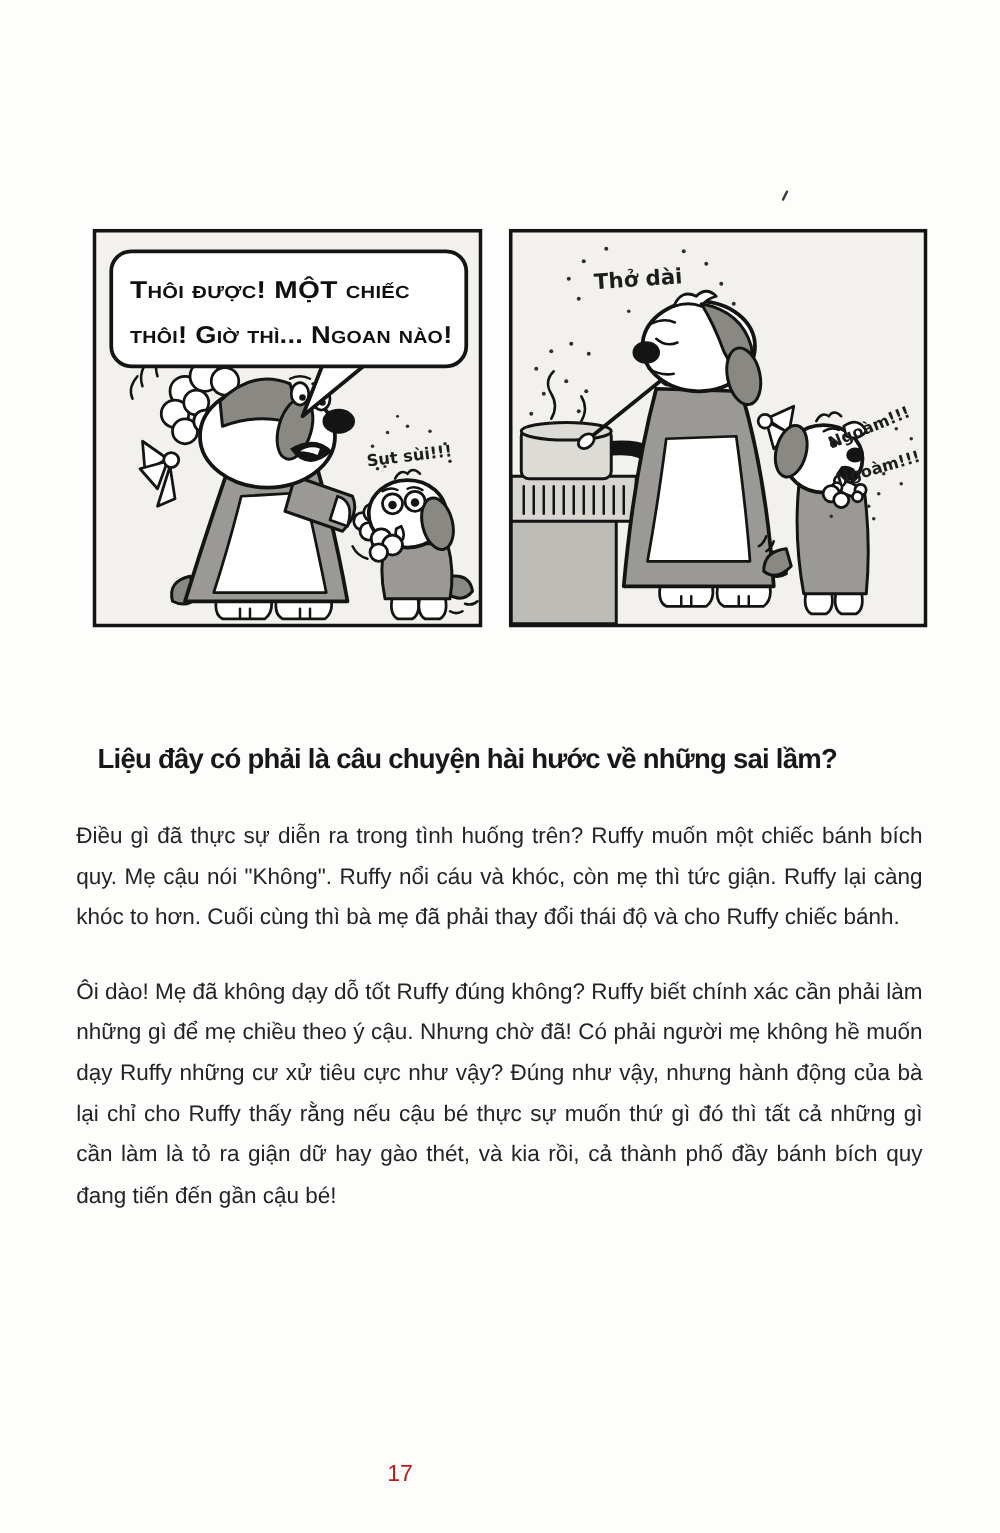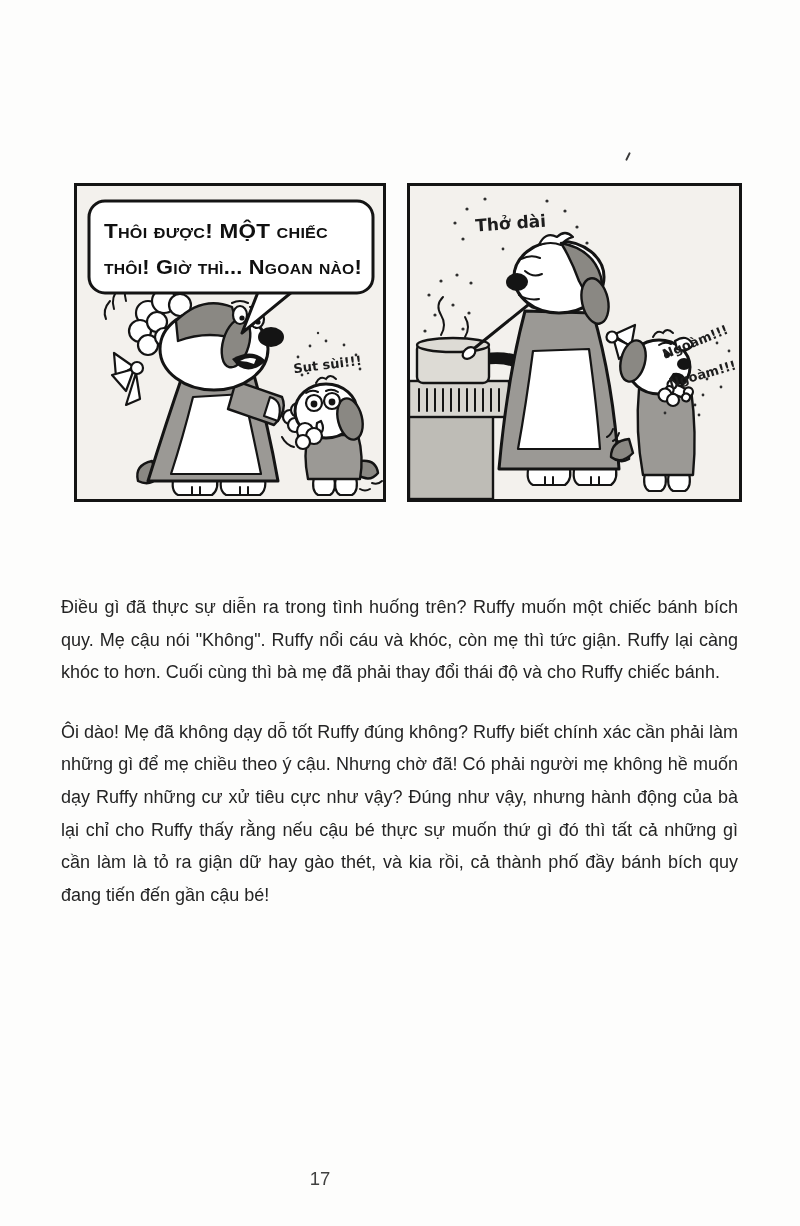--- a/index.html
+++ b/index.html
@@ -47,21 +47,21 @@
     font-size:22px;line-height:31px;font-weight:700;
     letter-spacing:-0.6px;white-space:nowrap;
     margin:0 0 30px 17px;color:#181818;
   }
   .article p{
     font-size:18px;line-height:32.6px;
     text-align:justify;margin:0 0 27px 0;color:#242424;
   }
   .page-number{
     position:absolute;top:1168px;left:0;width:640px;
-    text-align:center;font-size:18.5px;color:#404040;
+    text-align:center;font-size:18.5px;color:#b91c1c;
   }
   .scan-speck{
     position:absolute;left:627px;top:152px;width:2px;height:9px;
     background:#3a3a3a;transform:rotate(26deg);border-radius:1px;
   }
 </style>
 </head>
 <body>
 
 <div class="scan-speck"></div>
@@ -295,17 +295,18 @@
     <g class="dots">
       <circle cx="310" cy="160" r="1.4"></circle>
         <circle cx="322" cy="168" r="1.4"></circle>
       <circle cx="300" cy="196" r="1.4"></circle>
         <circle cx="314" cy="204" r="1.4"></circle>
     </g>
   </svg>
 </div>
 
 <div class="article">
+  <h1>Liệu đây có phải là câu chuyện hài hước về những sai lầm?</h1>
   <p>Điều gì đã thực sự diễn ra trong tình huống trên? Ruffy muốn một chiếc bánh bích quy. Mẹ cậu nói "Không". Ruffy nổi cáu và khóc, còn mẹ thì tức giận. Ruffy lại càng khóc to hơn. Cuối cùng thì bà mẹ đã phải thay đổi thái độ và cho Ruffy chiếc bánh.</p>
   <p>Ôi dào! Mẹ đã không dạy dỗ tốt Ruffy đúng không? Ruffy biết chính xác cần phải làm những gì để mẹ chiều theo ý cậu. Nhưng chờ đã! Có phải người mẹ không hề muốn dạy Ruffy những cư xử tiêu cực như vậy? Đúng như vậy, nhưng hành động của bà lại chỉ cho Ruffy thấy rằng nếu cậu bé thực sự muốn thứ gì đó thì tất cả những gì cần làm là tỏ ra giận dữ hay gào thét, và kia rồi, cả thành phố đầy bánh bích quy đang tiến đến gần cậu bé!</p>
 </div>
 
 <div class="page-number">17</div>
 
 </body></html>

